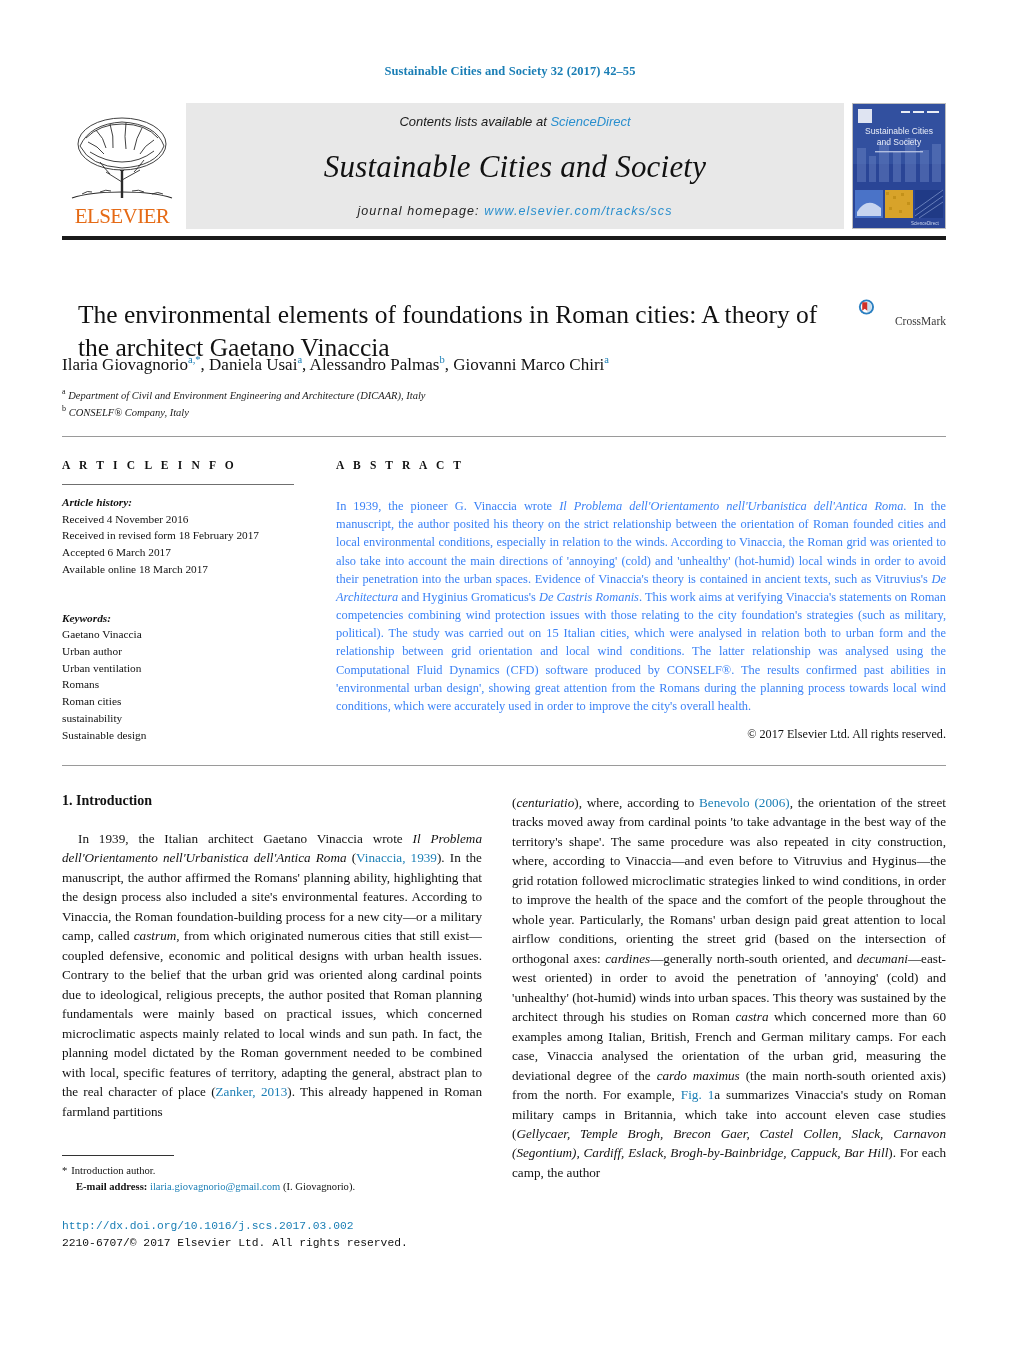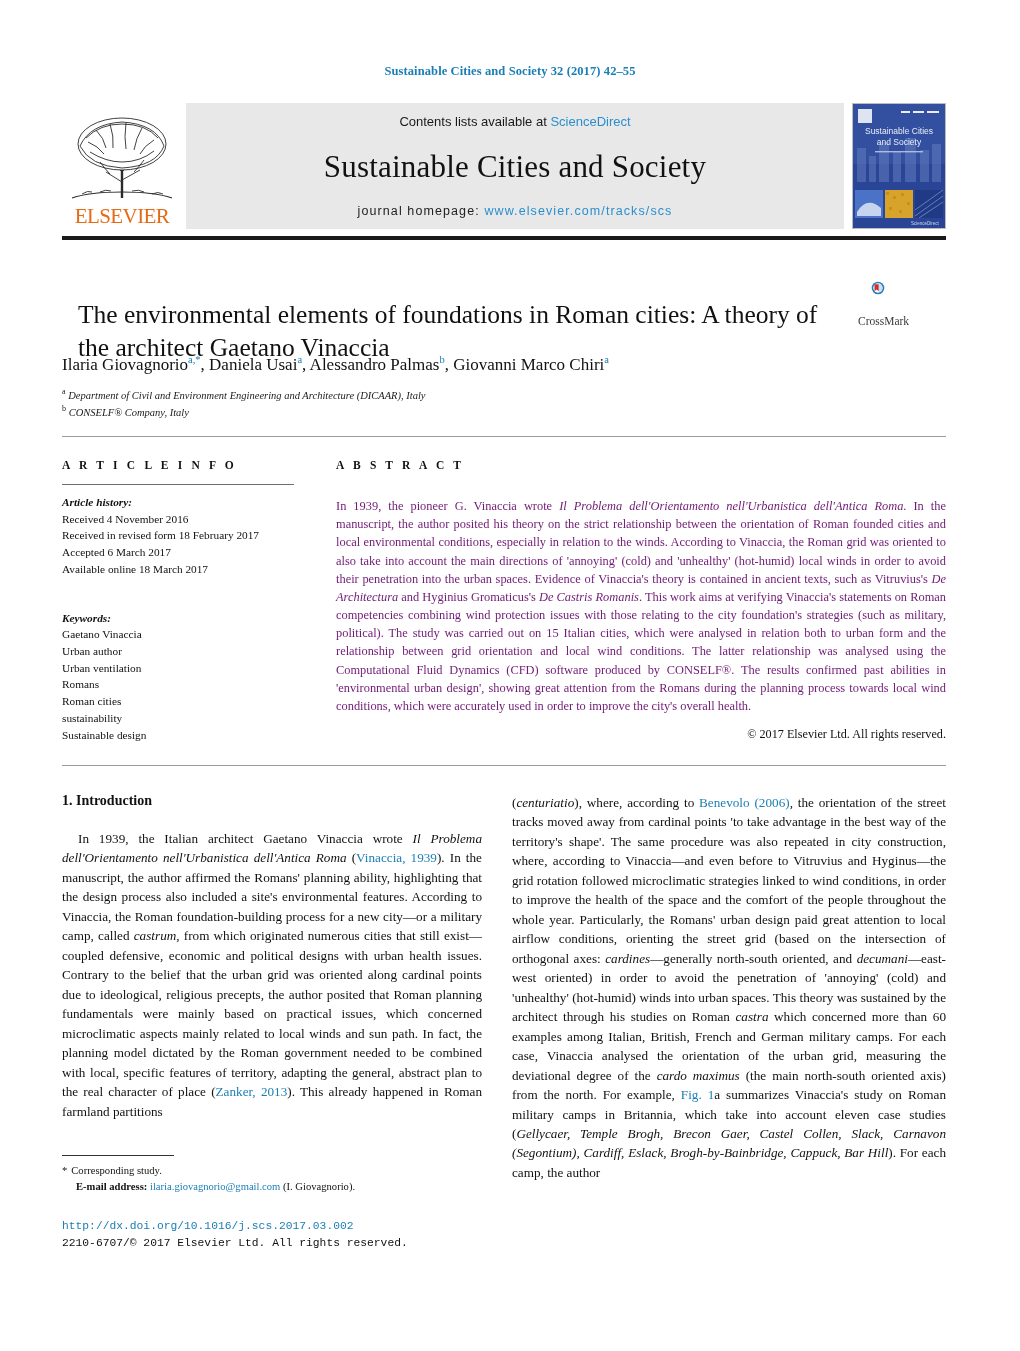--- a/index.html
+++ b/index.html
@@ -74,20 +74,21 @@
     flex: 1 1 auto;
     background: #e8e8e8;
     position: relative;
     display: flex;
     flex-direction: column;
     align-items: center;
     justify-content: space-between;
     padding: 11px 0 11px 0;
     margin-left: 4px;
     margin-right: 8px;
+    font-style: italic;
   }
   .banner-contents {
     font-size: 13px;
     font-family: "Liberation Sans", sans-serif;
     color: #1a1a1a;
   }
   .banner-contents .sd {
     color: #2a8fce;
   }
   .banner-journal {
@@ -137,23 +138,22 @@
     margin: 16px;
     font-weight: normal;
   }
   .crossmark {
     position: absolute;
     top: 281px;
     left: 858px;
     width: 88px;
     height: 46px;
     display: flex;
-    align-items: flex-start;
+    align-items: flex-end;
     gap: 20px;
-    flex-direction: column;
   }
   .crossmark-text {
     font-family: "Liberation Serif", serif;
     font-size: 11.5px;
     color: #3b3b3b;
   }
 
   .authors {
     position: absolute;
     top: 354px;
@@ -233,21 +233,21 @@
     top: 459px;
     left: 336px;
     width: 610px;
   }
   .abstract-body {
     margin-top: 26px;
     font-family: "Liberation Serif", serif;
     font-size: 12.4px;
     line-height: 1.465;
     text-align: justify;
-    color: #701a75;
+    color: #3b82f6;
   }
   .copyright {
     margin-top: 12px;
     text-align: right;
     font-family: "Liberation Serif", serif;
     font-size: 12.2px;
     color: #111;
   }
 
   .rule-thin-2 {
@@ -469,21 +469,21 @@
     <p class="para" id="left-para"><span>In 1939, the Italian architect Gaetano Vinaccia wrote </span><span style="font-style: italic;">Il Problema dell'Orientamento nell'Urbanistica dell'Antica Roma</span><span> (</span><span class="lnk">Vinaccia, 1939</span><span>). In the manuscript, the author affirmed the Romans' planning ability, highlighting that the design process also included a site's environmental features. According to Vinaccia, the Roman foundation-building process for a new city—or a military camp, called </span><span style="font-style: italic;">castrum</span><span>, from which originated numerous cities that still exist—coupled defensive, economic and political designs with urban health issues. Contrary to the belief that the urban grid was oriented along cardinal points due to ideological, religious precepts, the author posited that Roman planning fundamentals were mainly based on practical issues, which concerned microclimatic aspects mainly related to local winds and sun path. In fact, the planning model dictated by the Roman government needed to be combined with local, specific features of territory, adapting the general, abstract plan to the real character of place (</span><span class="lnk">Zanker, 2013</span><span>). This already happened in Roman farmland partitions</span></p>
   </div>
 
   <div class="col-right">
     <p class="para noindent" id="right-para"><span>(</span><span style="font-style: italic;">centuriatio</span><span>), where, according to </span><span class="lnk">Benevolo (2006)</span><span>, the orientation of the street tracks moved away from cardinal points 'to take advantage in the best way of the territory's shape'. The same procedure was also repeated in city construction, where, according to Vinaccia—and even before to Vitruvius and Hyginus—the grid rotation followed microclimatic strategies linked to wind conditions, in order to improve the health of the space and the comfort of the people throughout the whole year. Particularly, the Romans' urban design paid great attention to local airflow conditions, orienting the street grid (based on the intersection of orthogonal axes: </span><span style="font-style: italic;">cardines</span><span>—generally north-south oriented, and </span><span style="font-style: italic;">decumani</span><span>—east-west oriented) in order to avoid the penetration of 'annoying' (cold) and 'unhealthy' (hot-humid) winds into urban spaces. This theory was sustained by the architect through his studies on Roman </span><span style="font-style: italic;">castra</span><span> which concerned more than 60 examples among Italian, British, French and German military camps. For each case, Vinaccia analysed the orientation of the urban grid, measuring the deviational degree of the </span><span style="font-style: italic;">cardo maximus</span><span> (the main north-south oriented axis) from the north. For example, </span><span class="lnk">Fig. 1</span><span>a summarizes Vinaccia's study on Roman military camps in Britannia, which take into account eleven case studies (</span><span style="font-style: italic;">Gellycaer, Temple Brogh, Brecon Gaer, Castel Collen, Slack, Carnavon (Segontium), Cardiff, Eslack, Brogh-by-Bainbridge, Cappuck, Bar Hill</span><span>). For each camp, the author</span></p>
   </div>
 
   <div class="footnote-rule"></div>
   <div class="footnote">
     <div>
-      <span class="star">*</span><span>Corresponding study.</span>
+      <span class="star">*</span><span>Introduction author.</span>
     </div>
     <div style="padding-left:14px">
       <span class="em-label">E-mail address:</span>
       <span class="doi-link">ilaria.giovagnorio@gmail.com</span>
       <span>(I. Giovagnorio).</span>
     </div>
   </div>
 
   <div class="doi-block">
     <div class="doi-link">http://dx.doi.org/10.1016/j.scs.2017.03.002</div>

